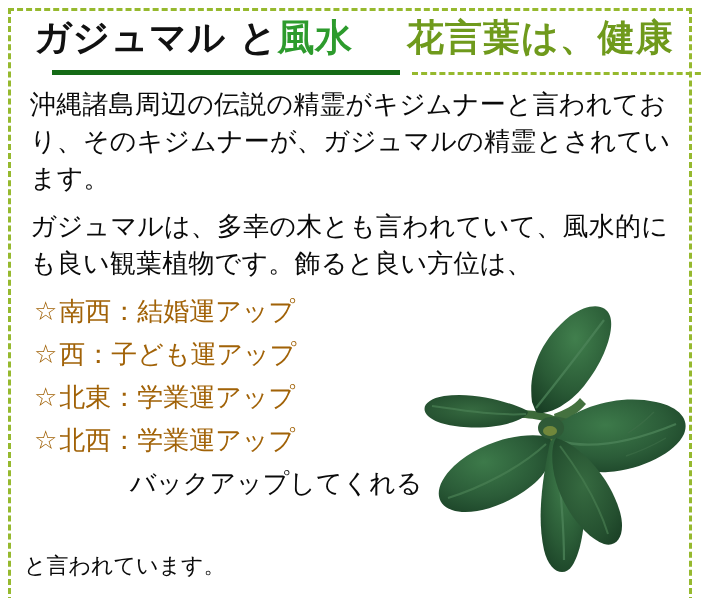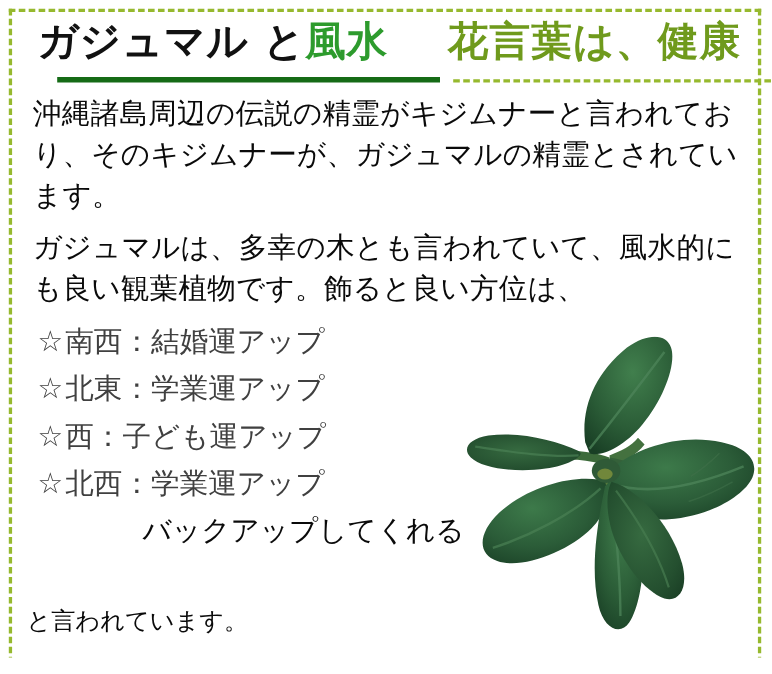--- a/index.html
+++ b/index.html
@@ -104,21 +104,21 @@
 
   
   #fortune-list {
     position: absolute;
     left: 34px;
     top: 298px;
     width: 430px;
   }
   .fortune-item {
     font-size: 26px;
-    color: #404040;
+    color: #a16207;
     line-height: 1.0;
     margin-bottom: 17px;
     white-space: nowrap;
   }
   .fortune-item .star { margin-right: 2px; }
   .fortune-sub {
     font-size: 26px;
     color: #0a0a0a;
     line-height: 1.0;
     margin-bottom: 15px;
@@ -166,24 +166,24 @@
 
     <p class="para" id="para2">ガジュマルは、多幸の木とも言われていて、風水的にも良い観葉植物です。飾ると良い方位は、</p>
 
     <p class="para" id="para1">沖縄諸島周辺の伝説の精霊がキジムナーと言われており、そのキジムナーが、ガジュマルの精霊とされています。</p>
 
     <div id="fortune-list">
       <div class="fortune-item">
         <span class="star">☆</span><span>南西：結婚運アップ</span>
       </div>
       <div class="fortune-item">
+        <span class="star">☆</span><span>西：子ども運アップ</span>
+      </div>
+      <div class="fortune-item">
         <span class="star">☆</span><span>北東：学業運アップ</span>
-      </div>
-      <div class="fortune-item">
-        <span class="star">☆</span><span>西：子ども運アップ</span>
       </div>
       <div class="fortune-item">
         <span class="star">☆</span><span>北西：学業運アップ</span>
       </div>
       <div class="fortune-sub">バックアップしてくれる</div>
     </div>
 
     <div id="closing">と言われています。</div>
 
     <div id="plant">

